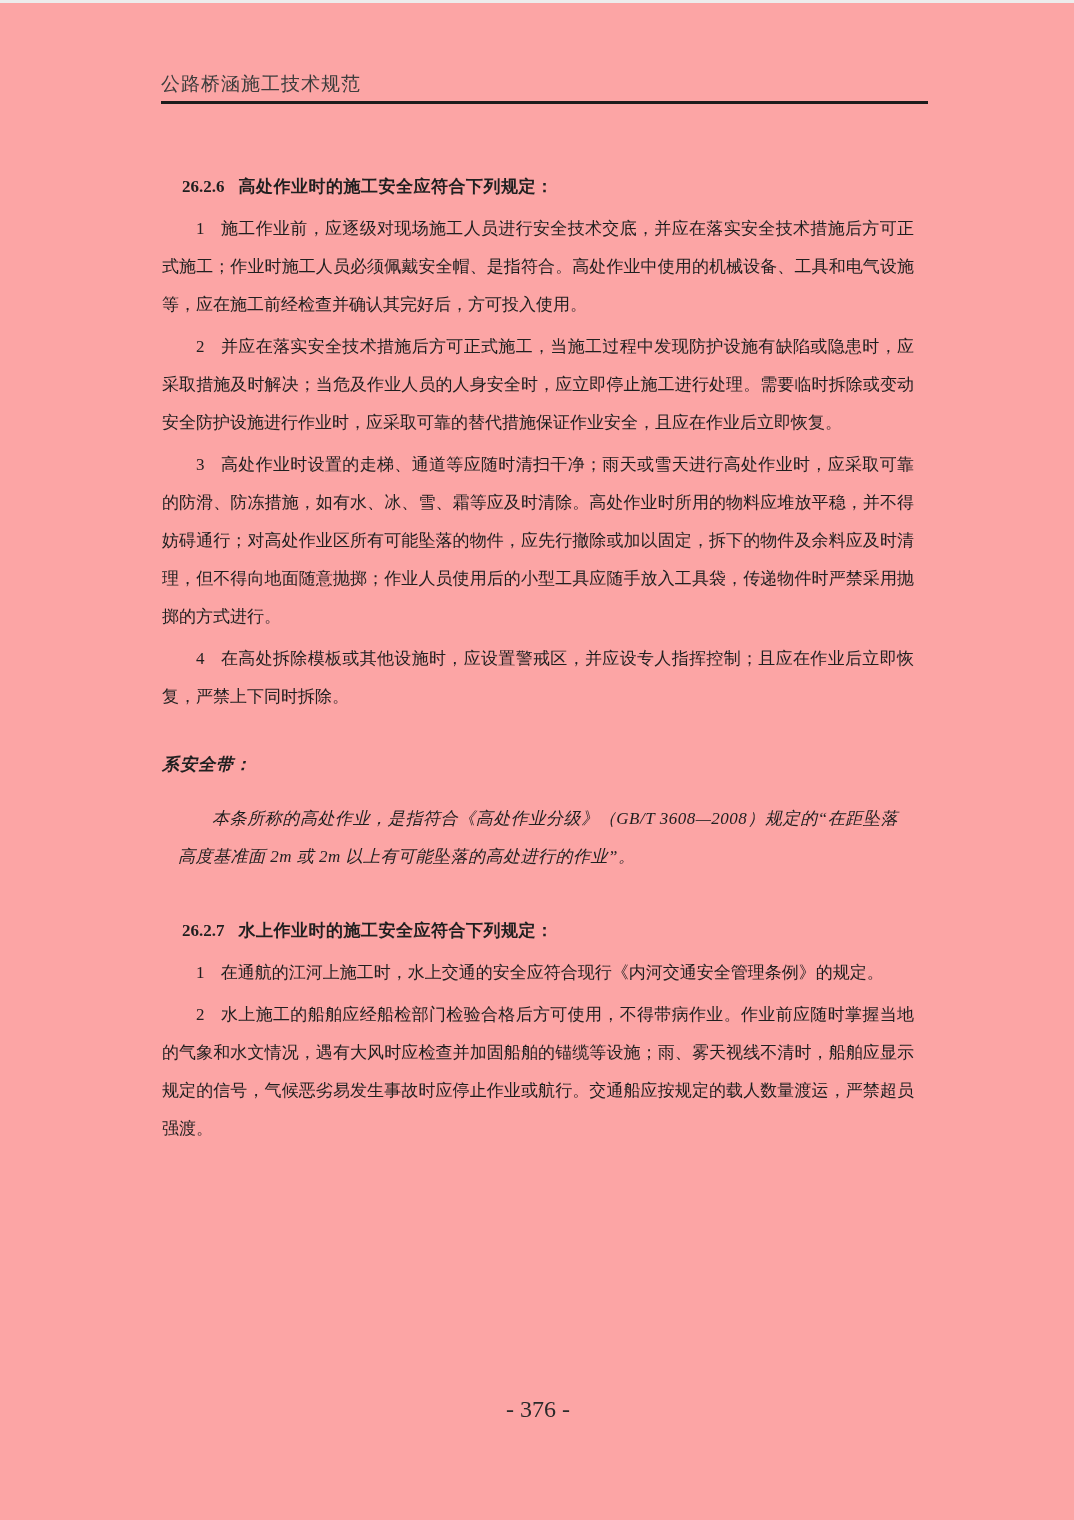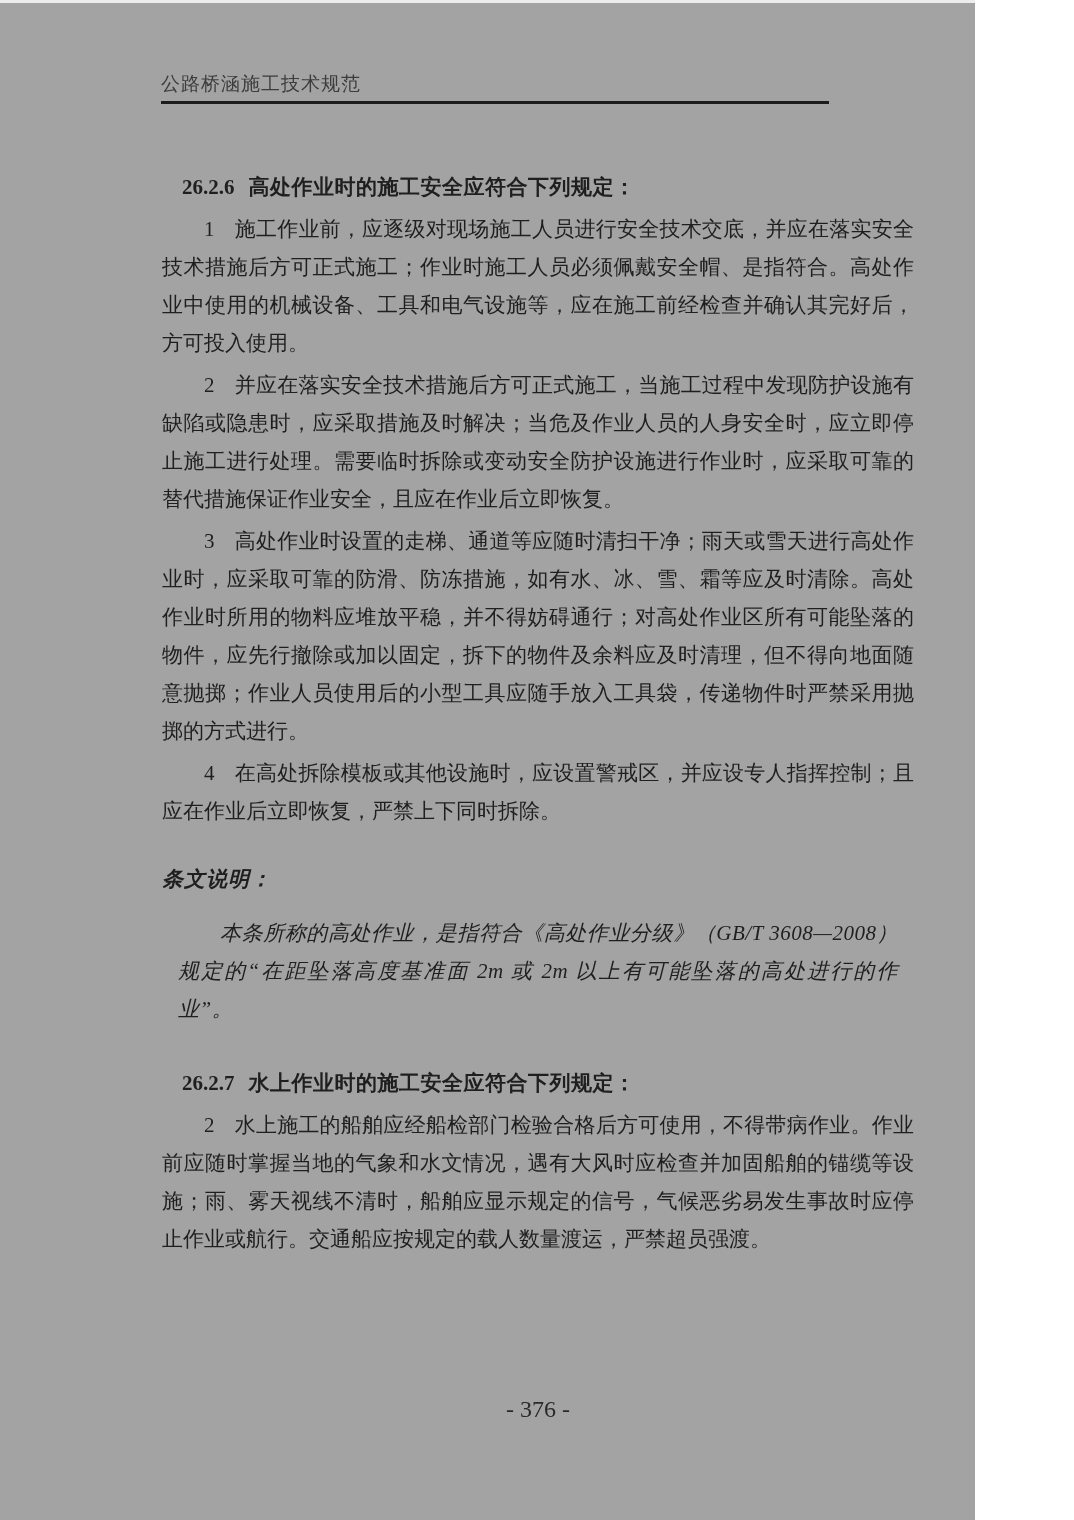--- a/index.html
+++ b/index.html
@@ -1,19 +1,19 @@
 <!DOCTYPE html>
 <html lang="zh"><head>
 <meta charset="utf-8">
 <style>
   html,body{margin:0;padding:0;background:#ffffff;}
   .page{
     position:relative;
-    width:975px;height:1520px;
-    background:#a3a3a3;
+    width:1074px;height:1520px;
+    background:#fca5a5;
     overflow:hidden;
     color:#1f1f1f;
     font-family:"Liberation Serif","DejaVu Serif",serif;
   }
   .scan-edge{
     position:absolute;top:0;left:0;right:0;height:3px;
     background:#ededed;
   }
   .header{
     margin:0 146px 0 161px;
@@ -21,21 +21,21 @@
     padding-bottom:5px;
     border-bottom:3px solid #1c1c1c;
     font-size:19px;
     line-height:24px;
     color:#3c3c3c;
     letter-spacing:1px;
   }
   .content{
     margin-left:162px;
     width:752px;
-    font-size:21px;
+    font-size:17px;
     line-height:38px;
     text-align:justify;
     color:#1f1f1f;
   }
   .clause-heading{
     margin-top:64px;
     padding-left:20px;
     white-space:nowrap;
   }
   .clause-heading.second{ margin-top:36px; }
@@ -100,28 +100,31 @@
       <span class="num">2</span><span class="itext">并应在落实安全技术措施后方可正式施工，当施工过程中发现防护设施有缺陷或隐患时，应采取措施及时解决；当危及作业人员的人身安全时，应立即停止施工进行处理。需要临时拆除或变动安全防护设施进行作业时，应采取可靠的替代措施保证作业安全，且应在作业后立即恢复。</span>
     </p>
     <p class="item">
       <span class="num">3</span><span class="itext">高处作业时设置的走梯、通道等应随时清扫干净；雨天或雪天进行高处作业时，应采取可靠的防滑、防冻措施，如有水、冰、雪、霜等应及时清除。高处作业时所用的物料应堆放平稳，并不得妨碍通行；对高处作业区所有可能坠落的物件，应先行撤除或加以固定，拆下的物件及余料应及时清理，但不得向地面随意抛掷；作业人员使用后的小型工具应随手放入工具袋，传递物件时严禁采用抛掷的方式进行。</span>
     </p>
     <p class="item">
       <span class="num">4</span><span class="itext">在高处拆除模板或其他设施时，应设置警戒区，并应设专人指挥控制；且应在作业后立即恢复，严禁上下同时拆除。</span>
     </p>
 
     <div class="commentary">
-      <p class="commentary-label">条文说明：</p>
+      <p class="commentary-label">系安全带：</p>
       <p class="commentary-text">本条所称的高处作业，是指符合《高处作业分级》（GB/T 3608—2008）规定的“在距坠落高度基准面 2m 或 2m 以上有可能坠落的高处进行的作业”。</p>
     </div>
 
     <div class="clause-heading second">
       <span class="clause-num">26.2.7</span><span class="clause-title">水上作业时的施工安全应符合下列规定：</span>
     </div>
 
+    <p class="item">
+      <span class="num">1</span><span class="itext">在通航的江河上施工时，水上交通的安全应符合现行《内河交通安全管理条例》的规定。</span>
+    </p>
     <p class="item">
       <span class="num">2</span><span class="itext">水上施工的船舶应经船检部门检验合格后方可使用，不得带病作业。作业前应随时掌握当地的气象和水文情况，遇有大风时应检查并加固船舶的锚缆等设施；雨、雾天视线不清时，船舶应显示规定的信号，气候恶劣易发生事故时应停止作业或航行。交通船应按规定的载人数量渡运，严禁超员强渡。</span>
     </p>
 
   </div>
 
   <div class="footer">
     <span>- 376 -</span>
   </div>
 </div>

